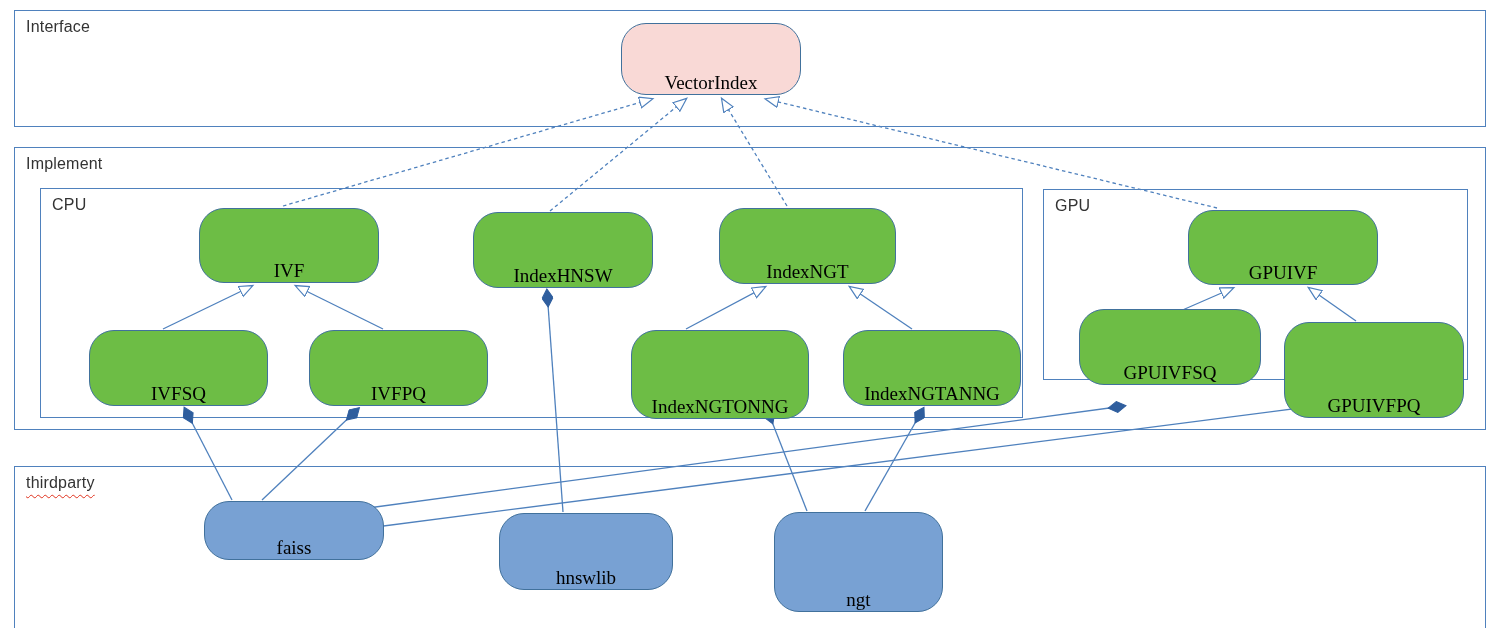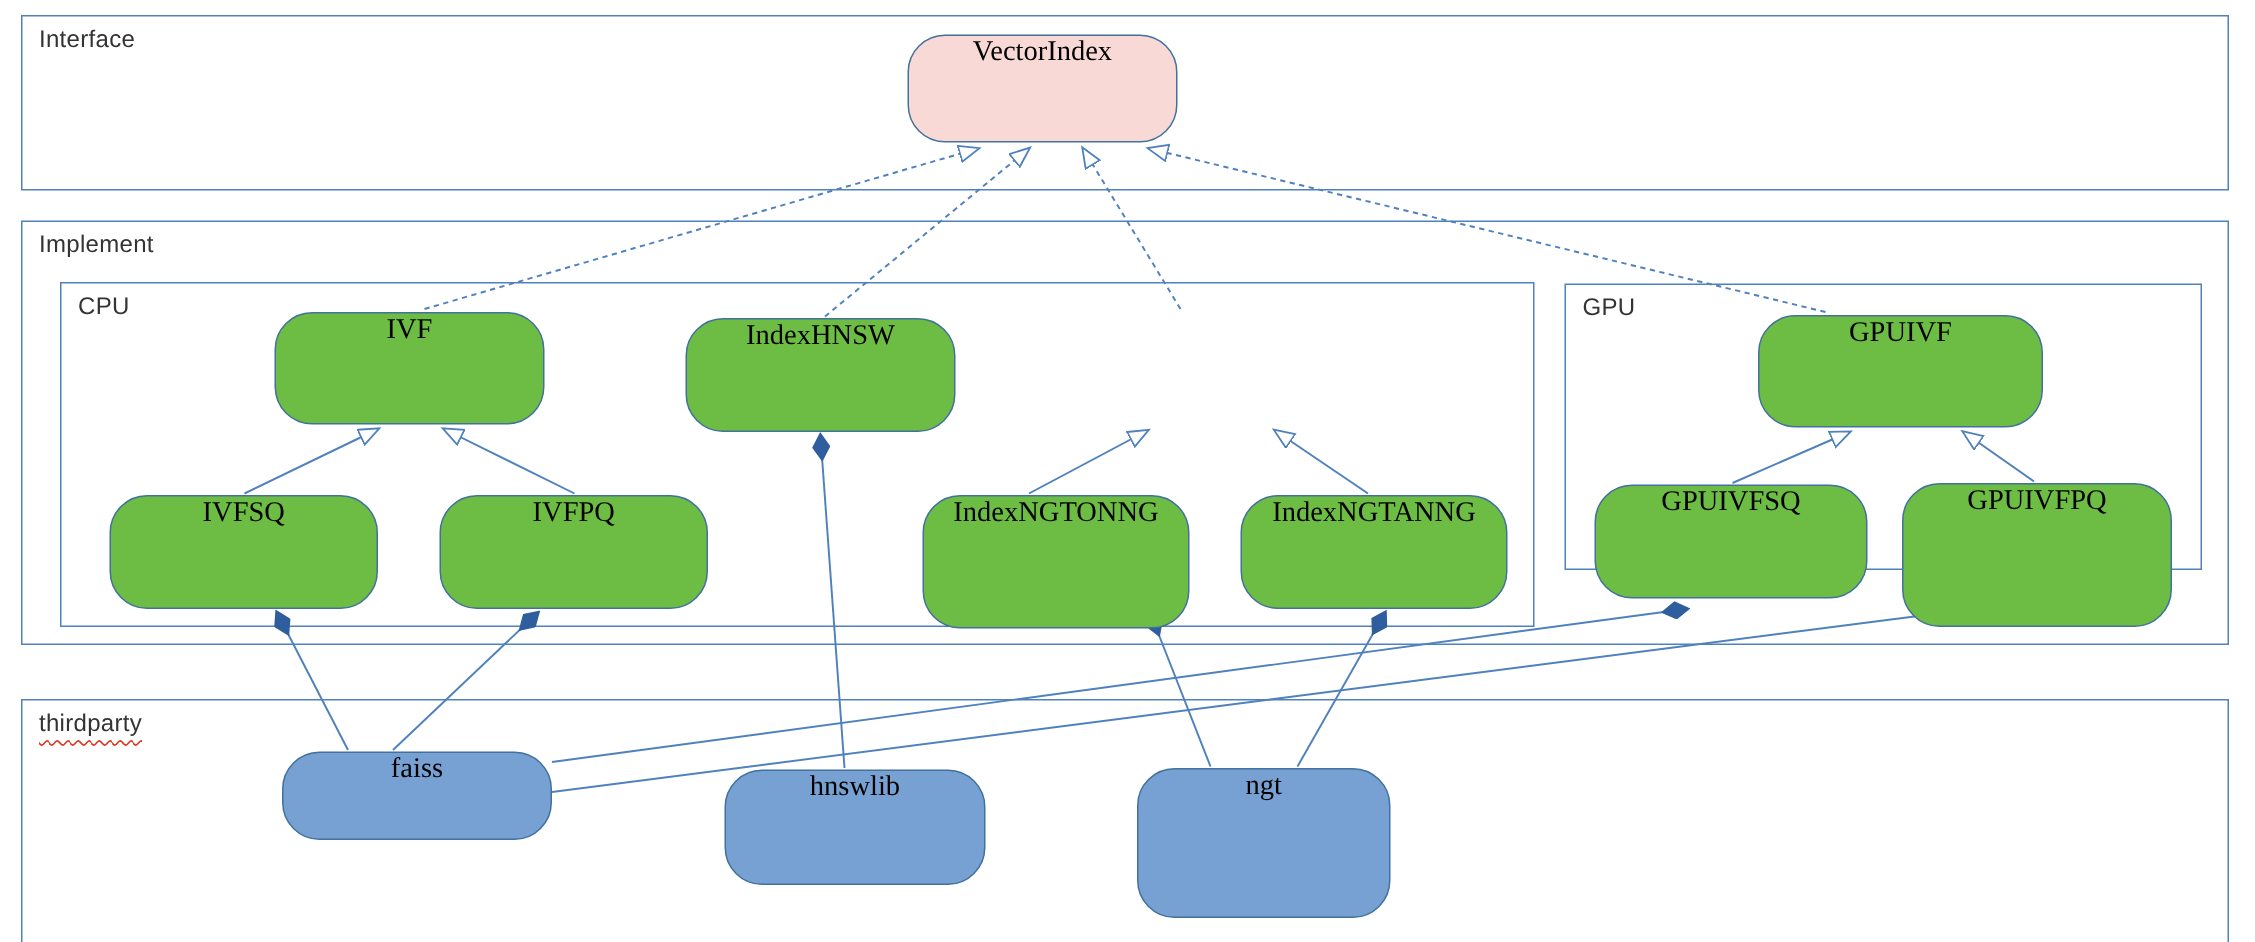--- a/index.html
+++ b/index.html
@@ -31,21 +31,21 @@
     text-decoration:underline;text-decoration-style:wavy;
     text-decoration-color:var(--spell-red);text-decoration-thickness:1px;
     text-underline-offset:6px;
   }
   .edges{position:absolute;left:0;top:0;z-index:1;}
   .edge{stroke:var(--line);stroke-width:1.3px;fill:none;}
   .edge.dashed{stroke-dasharray:3.5 3;}
   .node{
     position:absolute;z-index:2;box-sizing:border-box;
     border:1.5px solid var(--node-border);border-radius:25px;
-    display:flex;align-items:flex-start;justify-content:center;
+    display:flex;align-items:flex-end;justify-content:center;margin-left:16px;
   }
   .node.green{background:var(--node-green);}
   .node.blue{background:var(--node-blue);}
   .node.pink{background:var(--node-pink);}
   .nlabel{
     font-family:"Liberation Serif", serif;font-size:19px;color:#000000;
     white-space:nowrap;
   }
 </style>
 </head>
@@ -109,20 +109,23 @@
   </div>
 
   <div class="node green" style="left:183px;top:208px;width:180px;height:75px">
     <span class="nlabel">IVF</span>
   </div>
 
   <div class="node green" style="left:457px;top:212px;width:180px;height:76px">
     <span class="nlabel">IndexHNSW</span>
   </div>
 
+  <div class="node green" style="left:703px;top:208px;width:177px;height:76px">
+    <span class="nlabel">IndexNGT</span>
+  </div>
 
   <div class="node green" style="left:1172px;top:210px;width:190px;height:75px">
     <span class="nlabel">GPUIVF</span>
   </div>
 
   <div class="node green" style="left:73px;top:330px;width:179px;height:76px">
     <span class="nlabel">IVFSQ</span>
   </div>
 
   <div class="node green" style="left:293px;top:330px;width:179px;height:76px">
@@ -130,21 +133,21 @@
   </div>
 
   <div class="node green" style="left:615px;top:330px;width:178px;height:89px">
     <span class="nlabel">IndexNGTONNG</span>
   </div>
 
   <div class="node green" style="left:827px;top:330px;width:178px;height:76px">
     <span class="nlabel">IndexNGTANNG</span>
   </div>
 
-  <div class="node green" style="left:1063px;top:323px;width:182px;height:76px">
+  <div class="node green" style="left:1063px;top:309px;width:182px;height:76px">
     <span class="nlabel">GPUIVFSQ</span>
   </div>
 
   <div class="node green" style="left:1268px;top:322px;width:180px;height:96px">
     <span class="nlabel">GPUIVFPQ</span>
   </div>
 
   <div class="node blue" style="left:188px;top:501px;width:180px;height:59px">
     <span class="nlabel">faiss</span>
   </div>

